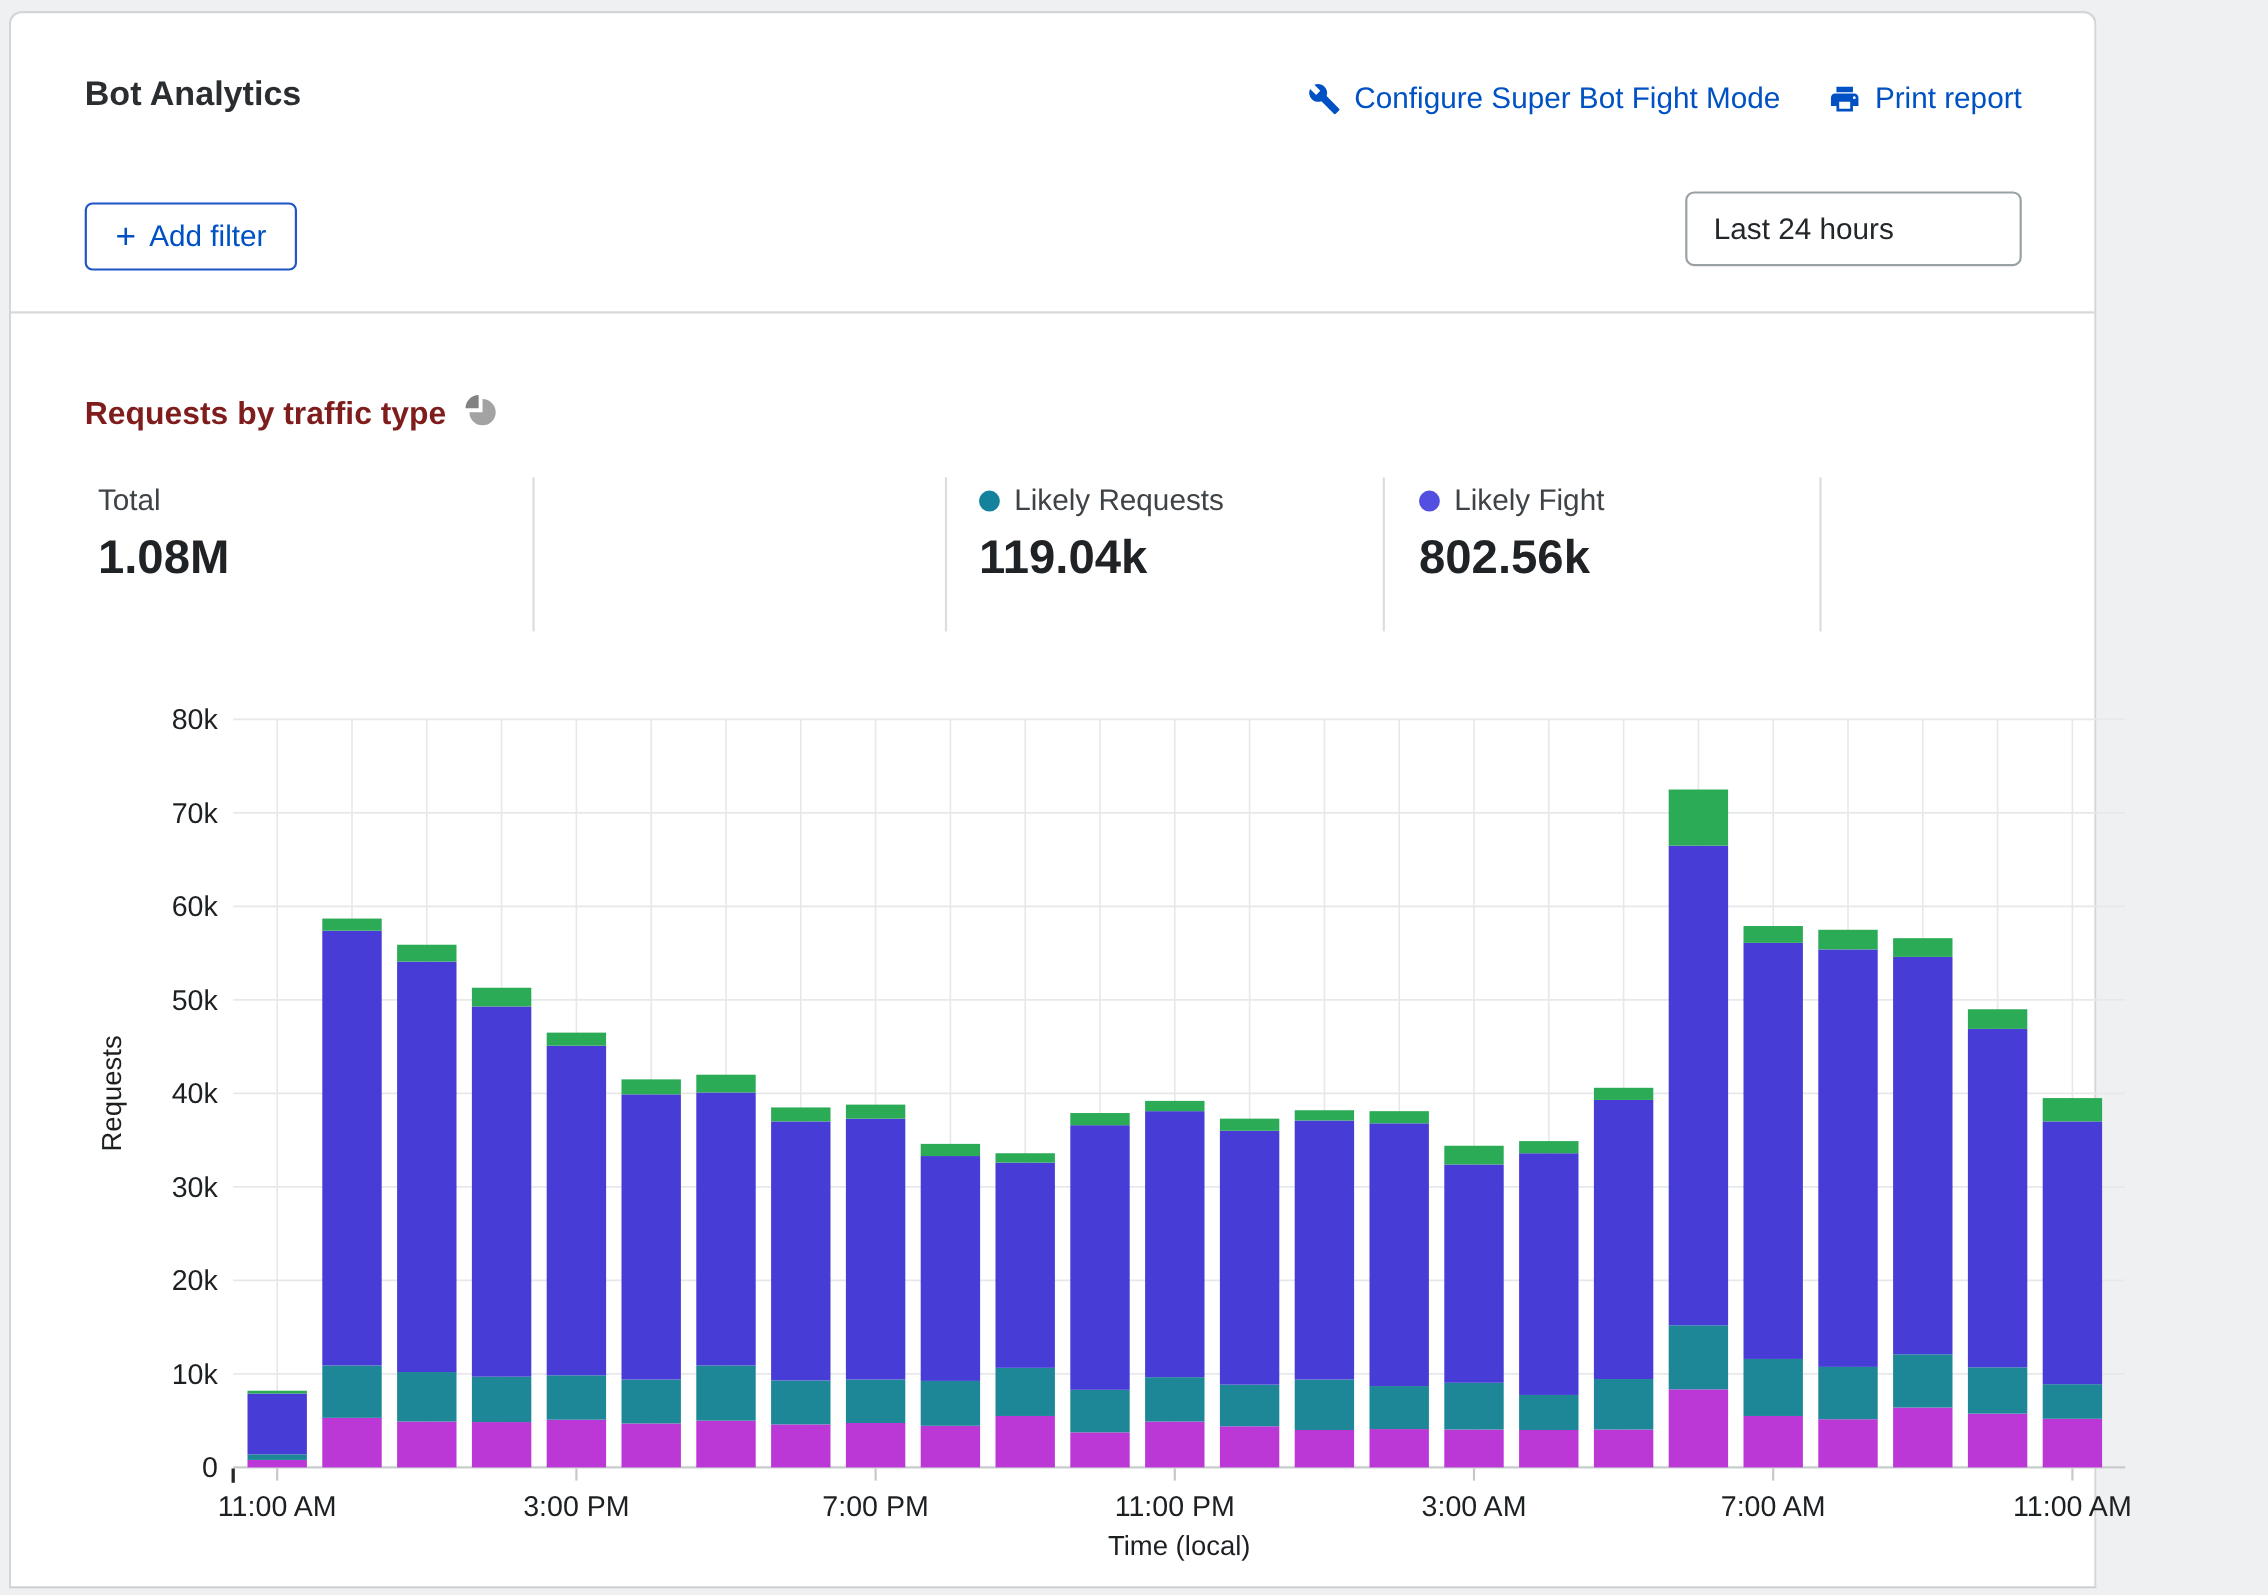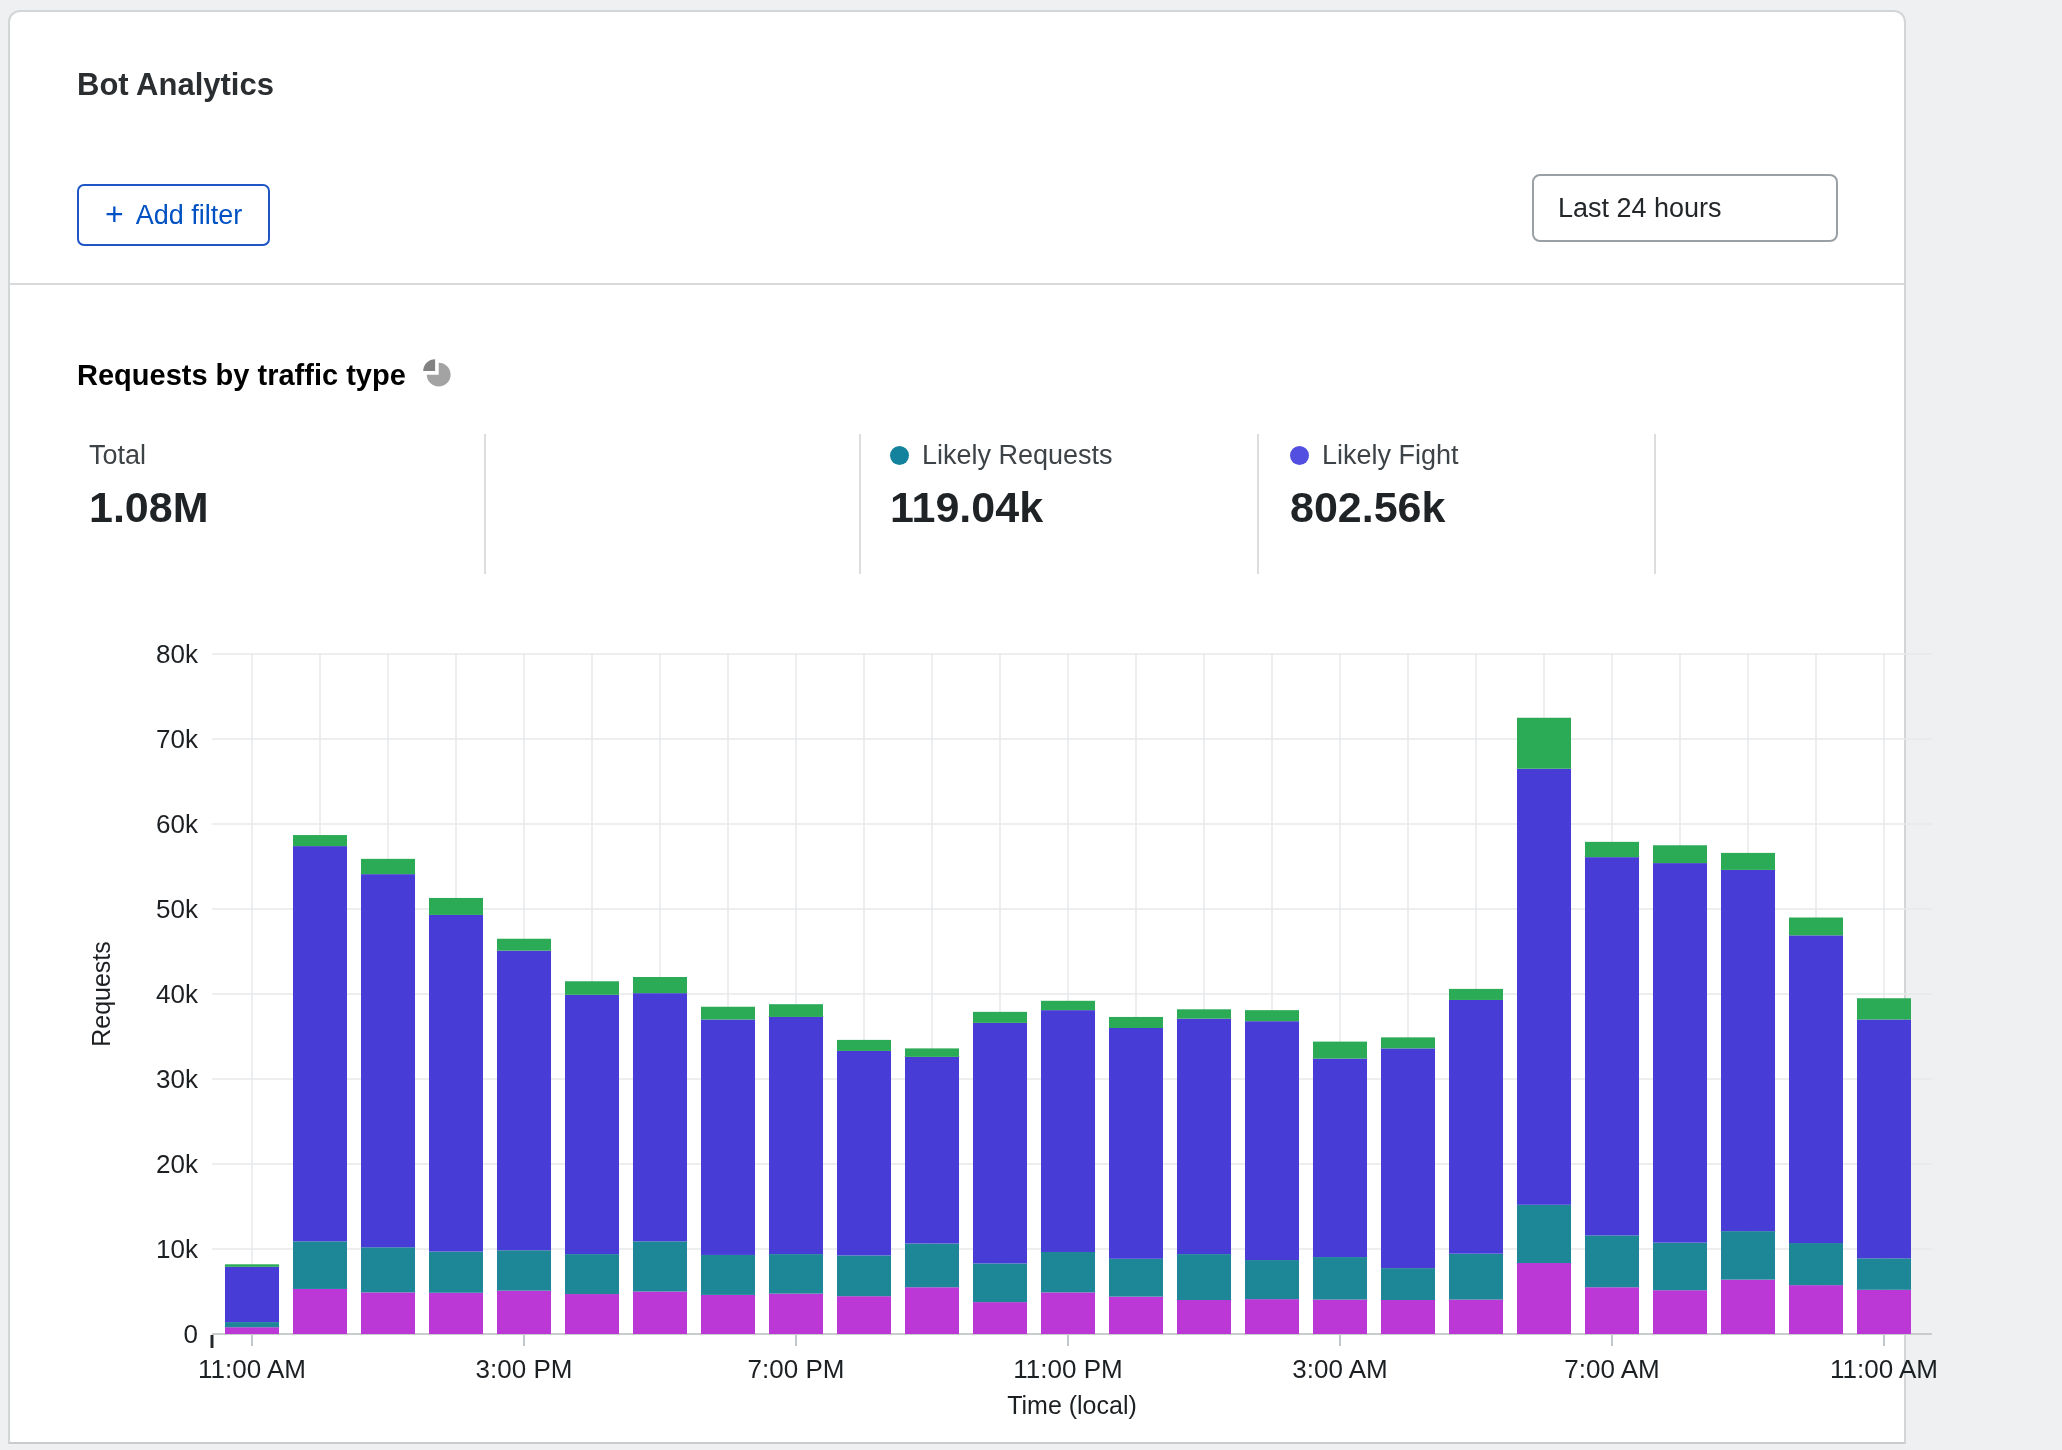--- a/index.html
+++ b/index.html
@@ -20,38 +20,56 @@
   }
   .add-filter-btn .plus { font-size:32px; font-weight:400; line-height:1; position:relative; top:-1px; }
   .timerange {
     position:absolute; top:162px; right:66px; width:306px; height:68px;
     background:#ffffff; border:2px solid #9aa1a5; border-radius:8px;
     display:flex; align-items:center; padding:0 24px; font-size:27px; color:#23272a; cursor:pointer;justify-content:flex-end;
   }
   .timerange .caret { margin-left:auto; width:0; height:0; border-left:11px solid transparent; border-right:11px solid transparent; border-top:13px solid #5d6periodic366; border-top-color:#5d6366; }
   .header-divider { position:absolute; left:0; top:271px; width:100%; height:0; border-top:2px solid #d7d9da; }
   .section-title-row { position:absolute; left:67px; top:346px; display:flex; align-items:center; gap:16px; }
-  .section-title { font-size:29px; font-weight:700; color:#000000; }
+  .section-title { font-size:29px; font-weight:700; color:#7f1d1d; }
   .stats { position:absolute; left:12px; top:428px; width:100%; height:132px; }
   .stat { position:absolute; top:0; }
   .stat .stat-head { display:flex; align-items:center; gap:13px; }
   .stat .dot { width:19px; height:19px; border-radius:50%; }
   .stat .stat-label { font-size:27px; color:#3e4347; }
   .stat .stat-value { margin-top:12px; font-size:43px; font-weight:700; color:#1f2326; }
   .stat-divider { position:absolute; top:-6px; width:0; height:140px; border-left:2px solid #dbdddf; }
   .chart-wrap { position:absolute; left:0; top:470px; width:2046px; height:964px; }
   svg text { font-family:"Liberation Sans", sans-serif; }
 </style>
 </head>
 <body>
 
 <div class="card">
 
   <div class="page-title">Bot Analytics</div>
 
+  <div class="header-links">
+    <a class="hlink">
+      <span>
+        <svg width="30" height="30" viewBox="0 0 24 24" fill="#0051c3">
+            <path d="M22.7 19l-9.1-9.1c.9-2.3.4-5-1.5-6.9-2-2-5-2.4-7.4-1.3L9 6 6 9 1.6 4.7C.4 7.1.9 10.1 2.9 12.1c1.9 1.9 4.6 2.4 6.9 1.5l9.1 9.1c.4.4 1 .4 1.4 0l2.3-2.3c.5-.4.5-1.1.1-1.4z"></path>
+          </svg>
+      </span>
+      <span>Configure Super Bot Fight Mode</span>
+    </a>
+    <a class="hlink">
+      <span>
+        <svg width="30" height="30" viewBox="0 0 24 24" fill="#0051c3">
+            <path d="M19 8H5c-1.66 0-3 1.34-3 3v6h4v4h12v-4h4v-6c0-1.66-1.34-3-3-3zm-3 11H8v-5h8v5zm3-7c-.55 0-1-.45-1-1s.45-1 1-1 1 .45 1 1-.45 1-1 1zm-1-9H6v4h12V3z"></path>
+          </svg>
+      </span>
+      <span>Print report</span>
+    </a>
+  </div>
 
   <button class="add-filter-btn">
     <span class="plus">+</span>
     <span>Add filter</span>
   </button>
 
   <div class="timerange">
     <span>Last 24 hours</span>
     <span class="caret"></span>
   </div>

